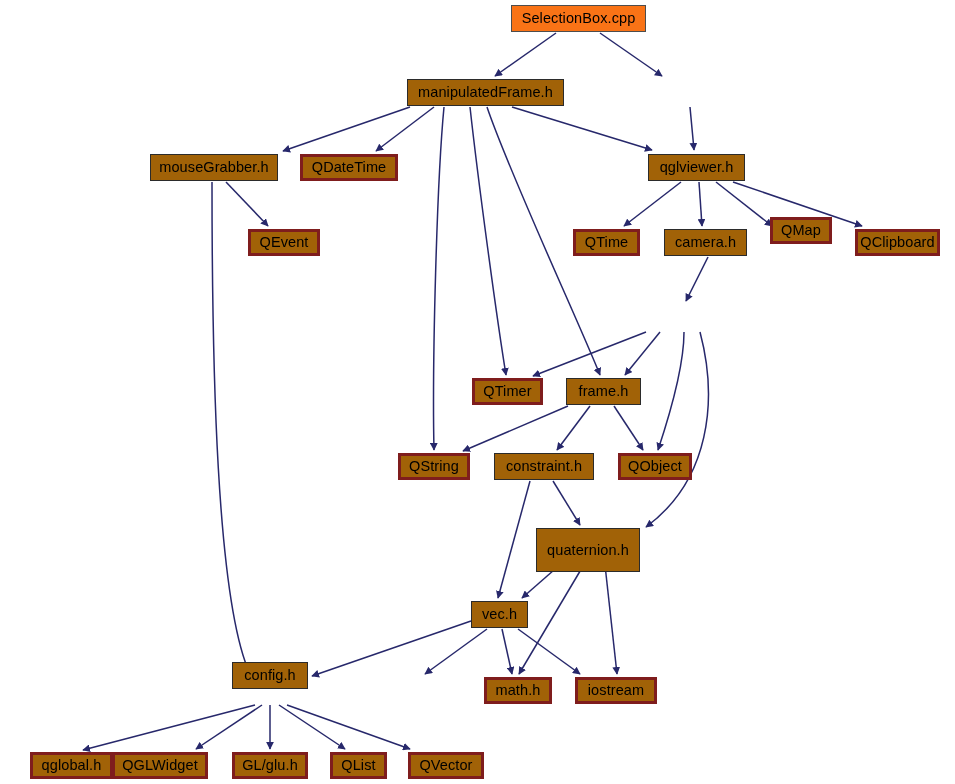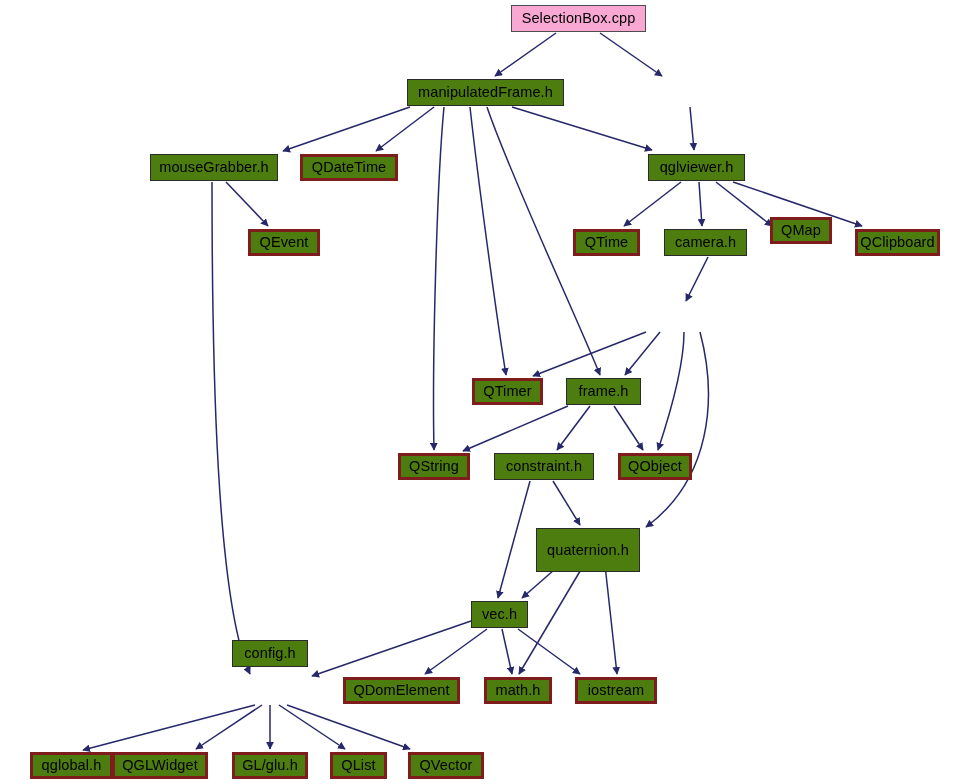--- a/index.html
+++ b/index.html
@@ -31,36 +31,36 @@
     top: 0;
     width: 955px;
     height: 784px;
   }
   .node {
     position: absolute;
     box-sizing: border-box;
     display: flex;
     align-items: center;
     justify-content: center;
-    background: #4d7c0f;
+    background: #a16207;
     font-size: 14.5px;
     line-height: 1;
     color: #000000;
     white-space: nowrap;
     letter-spacing: 0.1px;
   }
   .node.ext {
     border: 3px solid #7f1d1d;
   }
   .node.hdr {
     border: 1.6px solid #2b2b2b;
   }
   .node.root {
     border: 1.6px solid #4d4d4d;
-    background: #f9a8d4;
+    background: #f97316;
   }
   .node-label {
     pointer-events: none;
   }
 </style>
 </head>
 <body>
 
 <div id="graph">
   <svg id="edge-layer" viewBox="0 0 955 784" width="955" height="784">
@@ -154,25 +154,22 @@
       </div>
       <div class="node ext" style="left: 618px; top: 453px; width: 74px; height: 27px;">
         <span class="node-label">QObject</span>
       </div>
       <div class="node hdr" style="left: 536px; top: 528px; width: 104px; height: 44px;">
         <span class="node-label">quaternion.h</span>
       </div>
       <div class="node hdr" style="left: 471px; top: 601px; width: 57px; height: 27px;">
         <span class="node-label">vec.h</span>
       </div>
-      <div class="node hdr" style="left: 232px; top: 640px; width: 76px; height: 27px;">
+      <div class="node hdr" style="left: 232px; top: 662px; width: 76px; height: 27px;">
         <span class="node-label">config.h</span>
-      </div>
-      <div class="node ext" style="left: 343px; top: 677px; width: 117px; height: 27px;">
-        <span class="node-label">QDomElement</span>
       </div>
       <div class="node ext" style="left: 484px; top: 677px; width: 68px; height: 27px;">
         <span class="node-label">math.h</span>
       </div>
       <div class="node ext" style="left: 575px; top: 677px; width: 82px; height: 27px;">
         <span class="node-label">iostream</span>
       </div>
       <div class="node ext" style="left: 6px; top: 752px; width: 83px; height: 27px; margin-left: 24px;">
         <span class="node-label">qglobal.h</span>
       </div>

